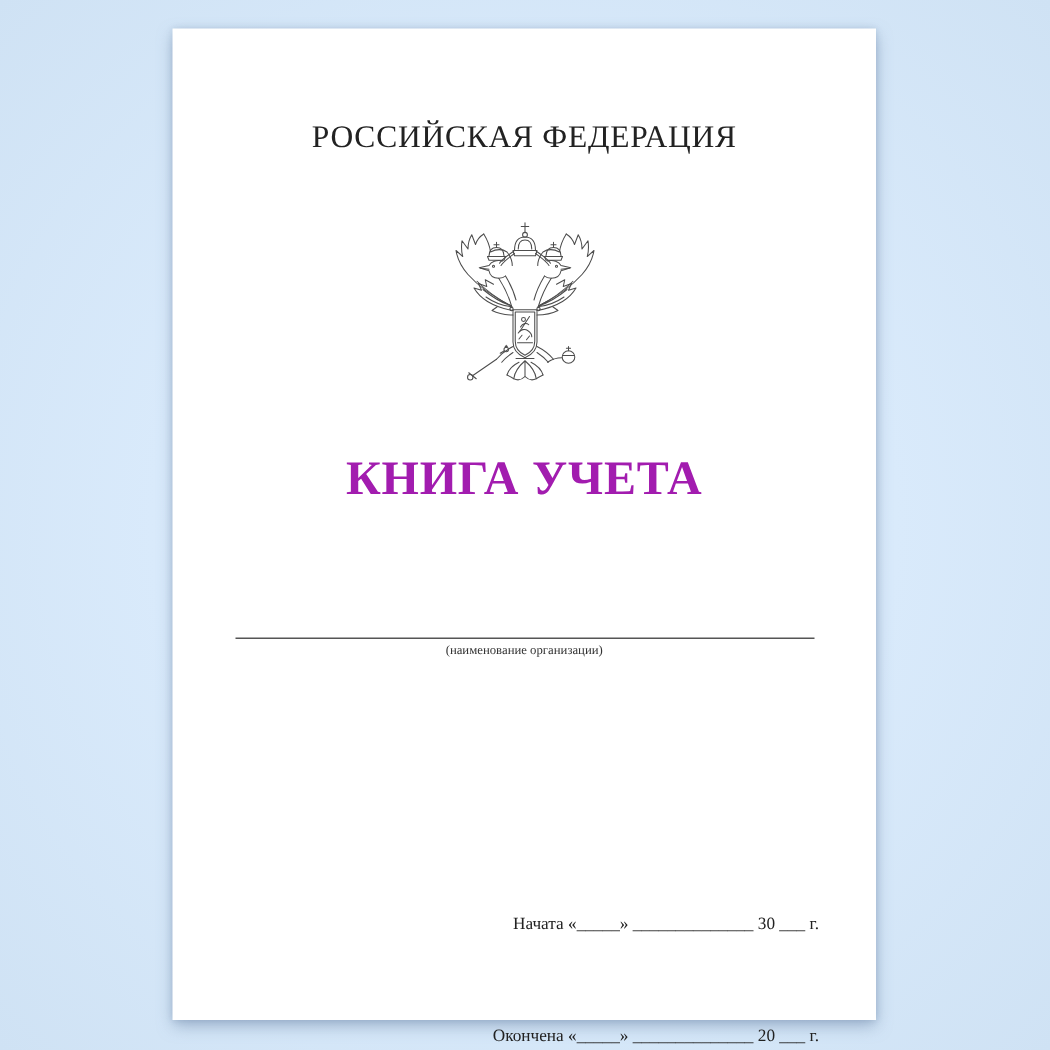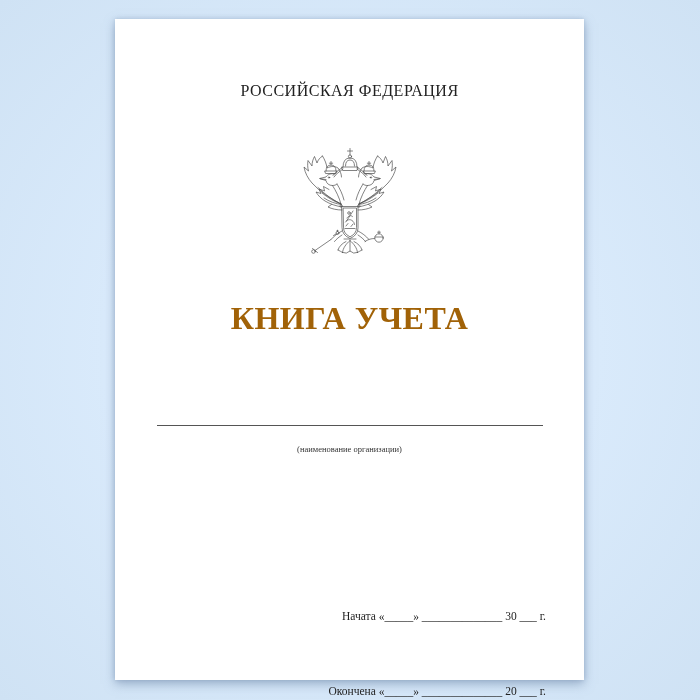--- a/index.html
+++ b/index.html
@@ -24,60 +24,59 @@
     height: 661px;
     background: #ffffff;
     box-shadow: 0 4px 10px rgba(105, 132, 165, 0.55), 0 0 4px rgba(105, 132, 165, 0.30);
   }
   .country-header {
     position: absolute;
     top: 61px;
     left: 0;
     width: 100%;
     text-align: center;
-    font-size: 16px;
+    font-size: 21px;
     line-height: 22px;
     letter-spacing: 0.5px;
     color: #222222;
   }
   .emblem {
     position: absolute;
     top: 128px;
     left: 50%;
     transform: translateX(-50%);
   }
   .book-title {
     position: absolute;
     top: 280px;
     left: 0;
     width: 100%;
     text-align: center;
     font-size: 32px;
     font-weight: bold;
     line-height: 39px;
     letter-spacing: 0.5px;
-    color: #a16207;
+    color: #a21caf;
   }
   .org-line {
     position: absolute;
     top: 406px;
     left: 42px;
     width: 386px;
     height: 0;
     border-top: 1px solid #555555;
   }
   .org-caption {
     position: absolute;
     top: 409px;
     left: 0;
     width: 100%;
     text-align: center;
     font-size: 8.5px;
     color: #333333;
-    margin-top: 16px;
   }
   .dates {
     position: absolute;
     top: 535px;
     right: 38px;
     text-align: right;
     font-size: 11.5px;
     line-height: 25px;
     color: #222222;
     white-space: pre;

